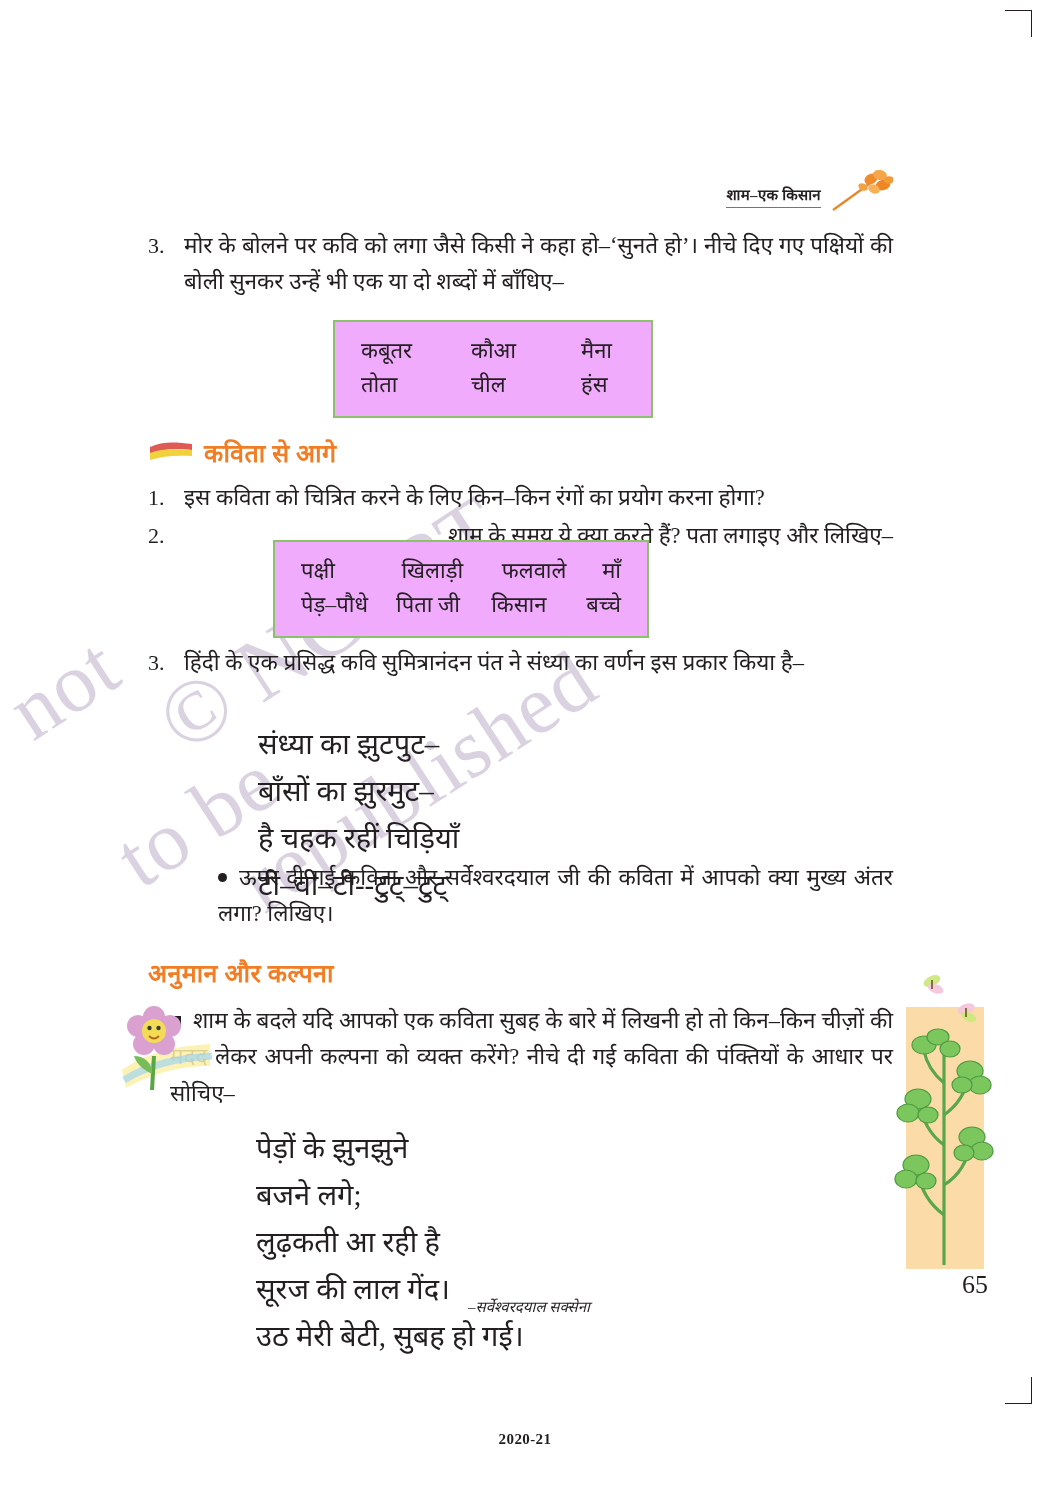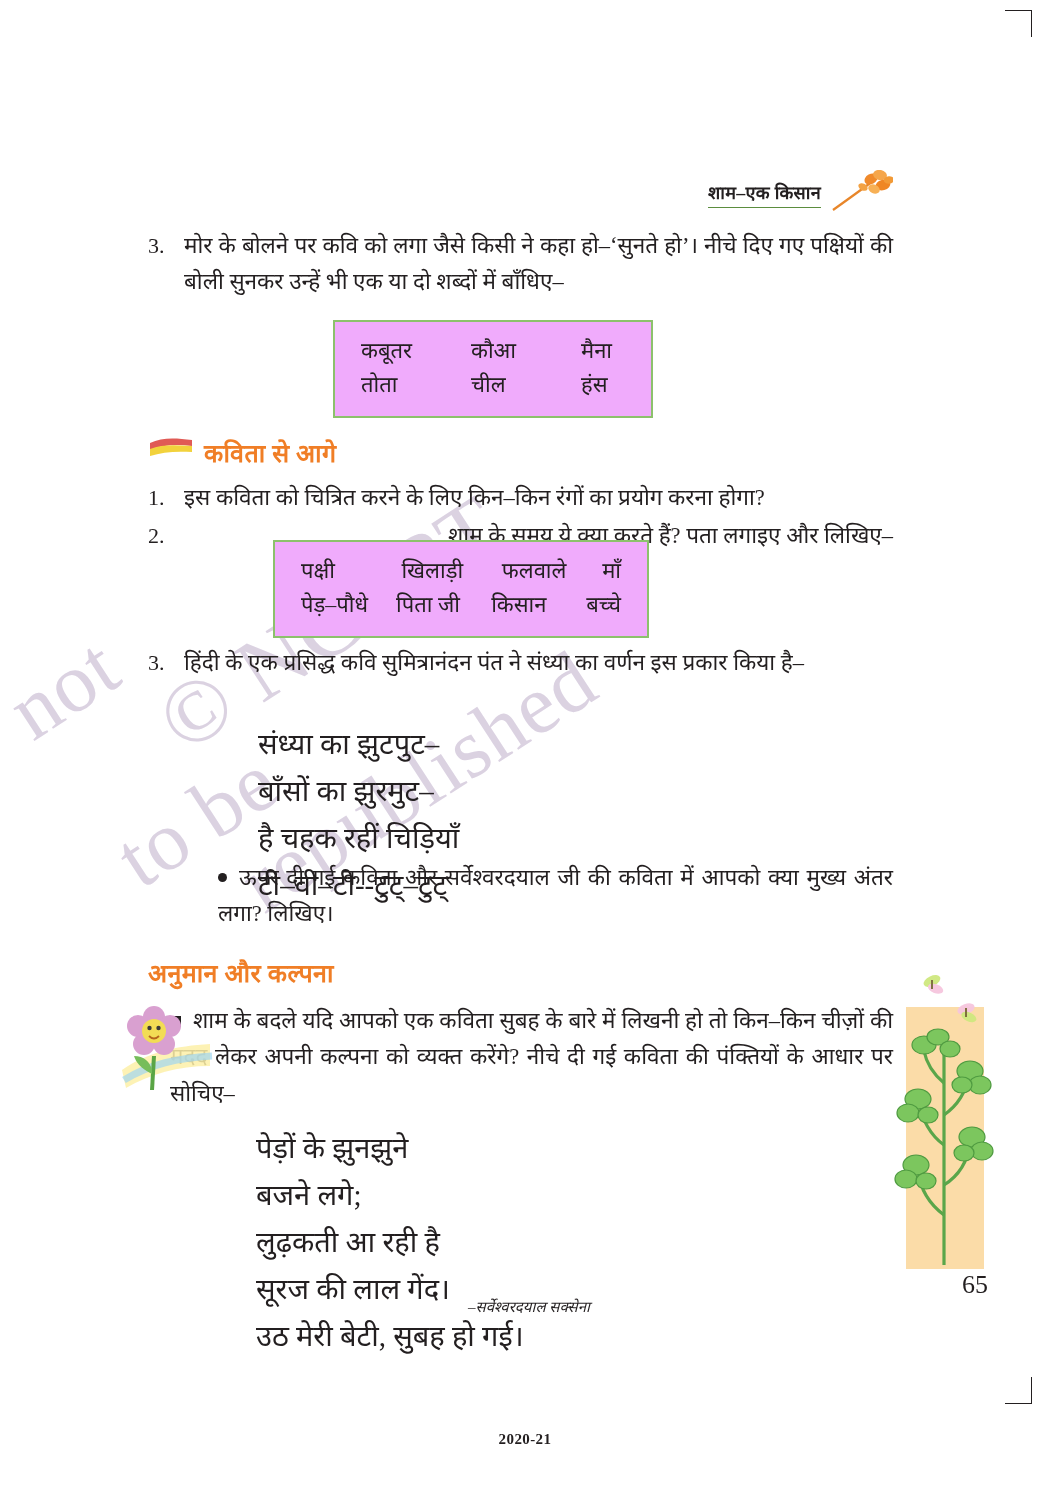--- a/index.html
+++ b/index.html
@@ -53,21 +53,21 @@
   .runhead {
     position: absolute;
     right: 0;
     top: 0;
     display: flex;
     align-items: flex-end;
     gap: 6px;
   }
   .runhead-text {
     font-family: "Liberation Serif", serif;
-    font-size: 18px;
+    font-size: 15px;
     font-weight: 700;
     color: #231f20;
     letter-spacing: 0.3px;
     white-space: nowrap;
     border-bottom: 1.5px solid #5b8d3e;
     padding-bottom: 3px;
   }
   .runhead-orn {
     position: relative;
     width: 66px;
@@ -130,21 +130,21 @@
     top: 370px;
     width: 376px;
   }
   .box2 .cell { width: 122px; }
   .box2 .cell:last-child { width: auto; }
 
   
   .section-head {
     position: absolute;
     display: flex;
-    align-items: flex-start;
+    align-items: center;
     gap: 10px;
   }
   .section-head .label {
     font-family: "Liberation Serif", serif;
     font-size: 25px;
     font-weight: 700;
     color: #f07e26;
     letter-spacing: 0.4px;
     white-space: nowrap;
   }

